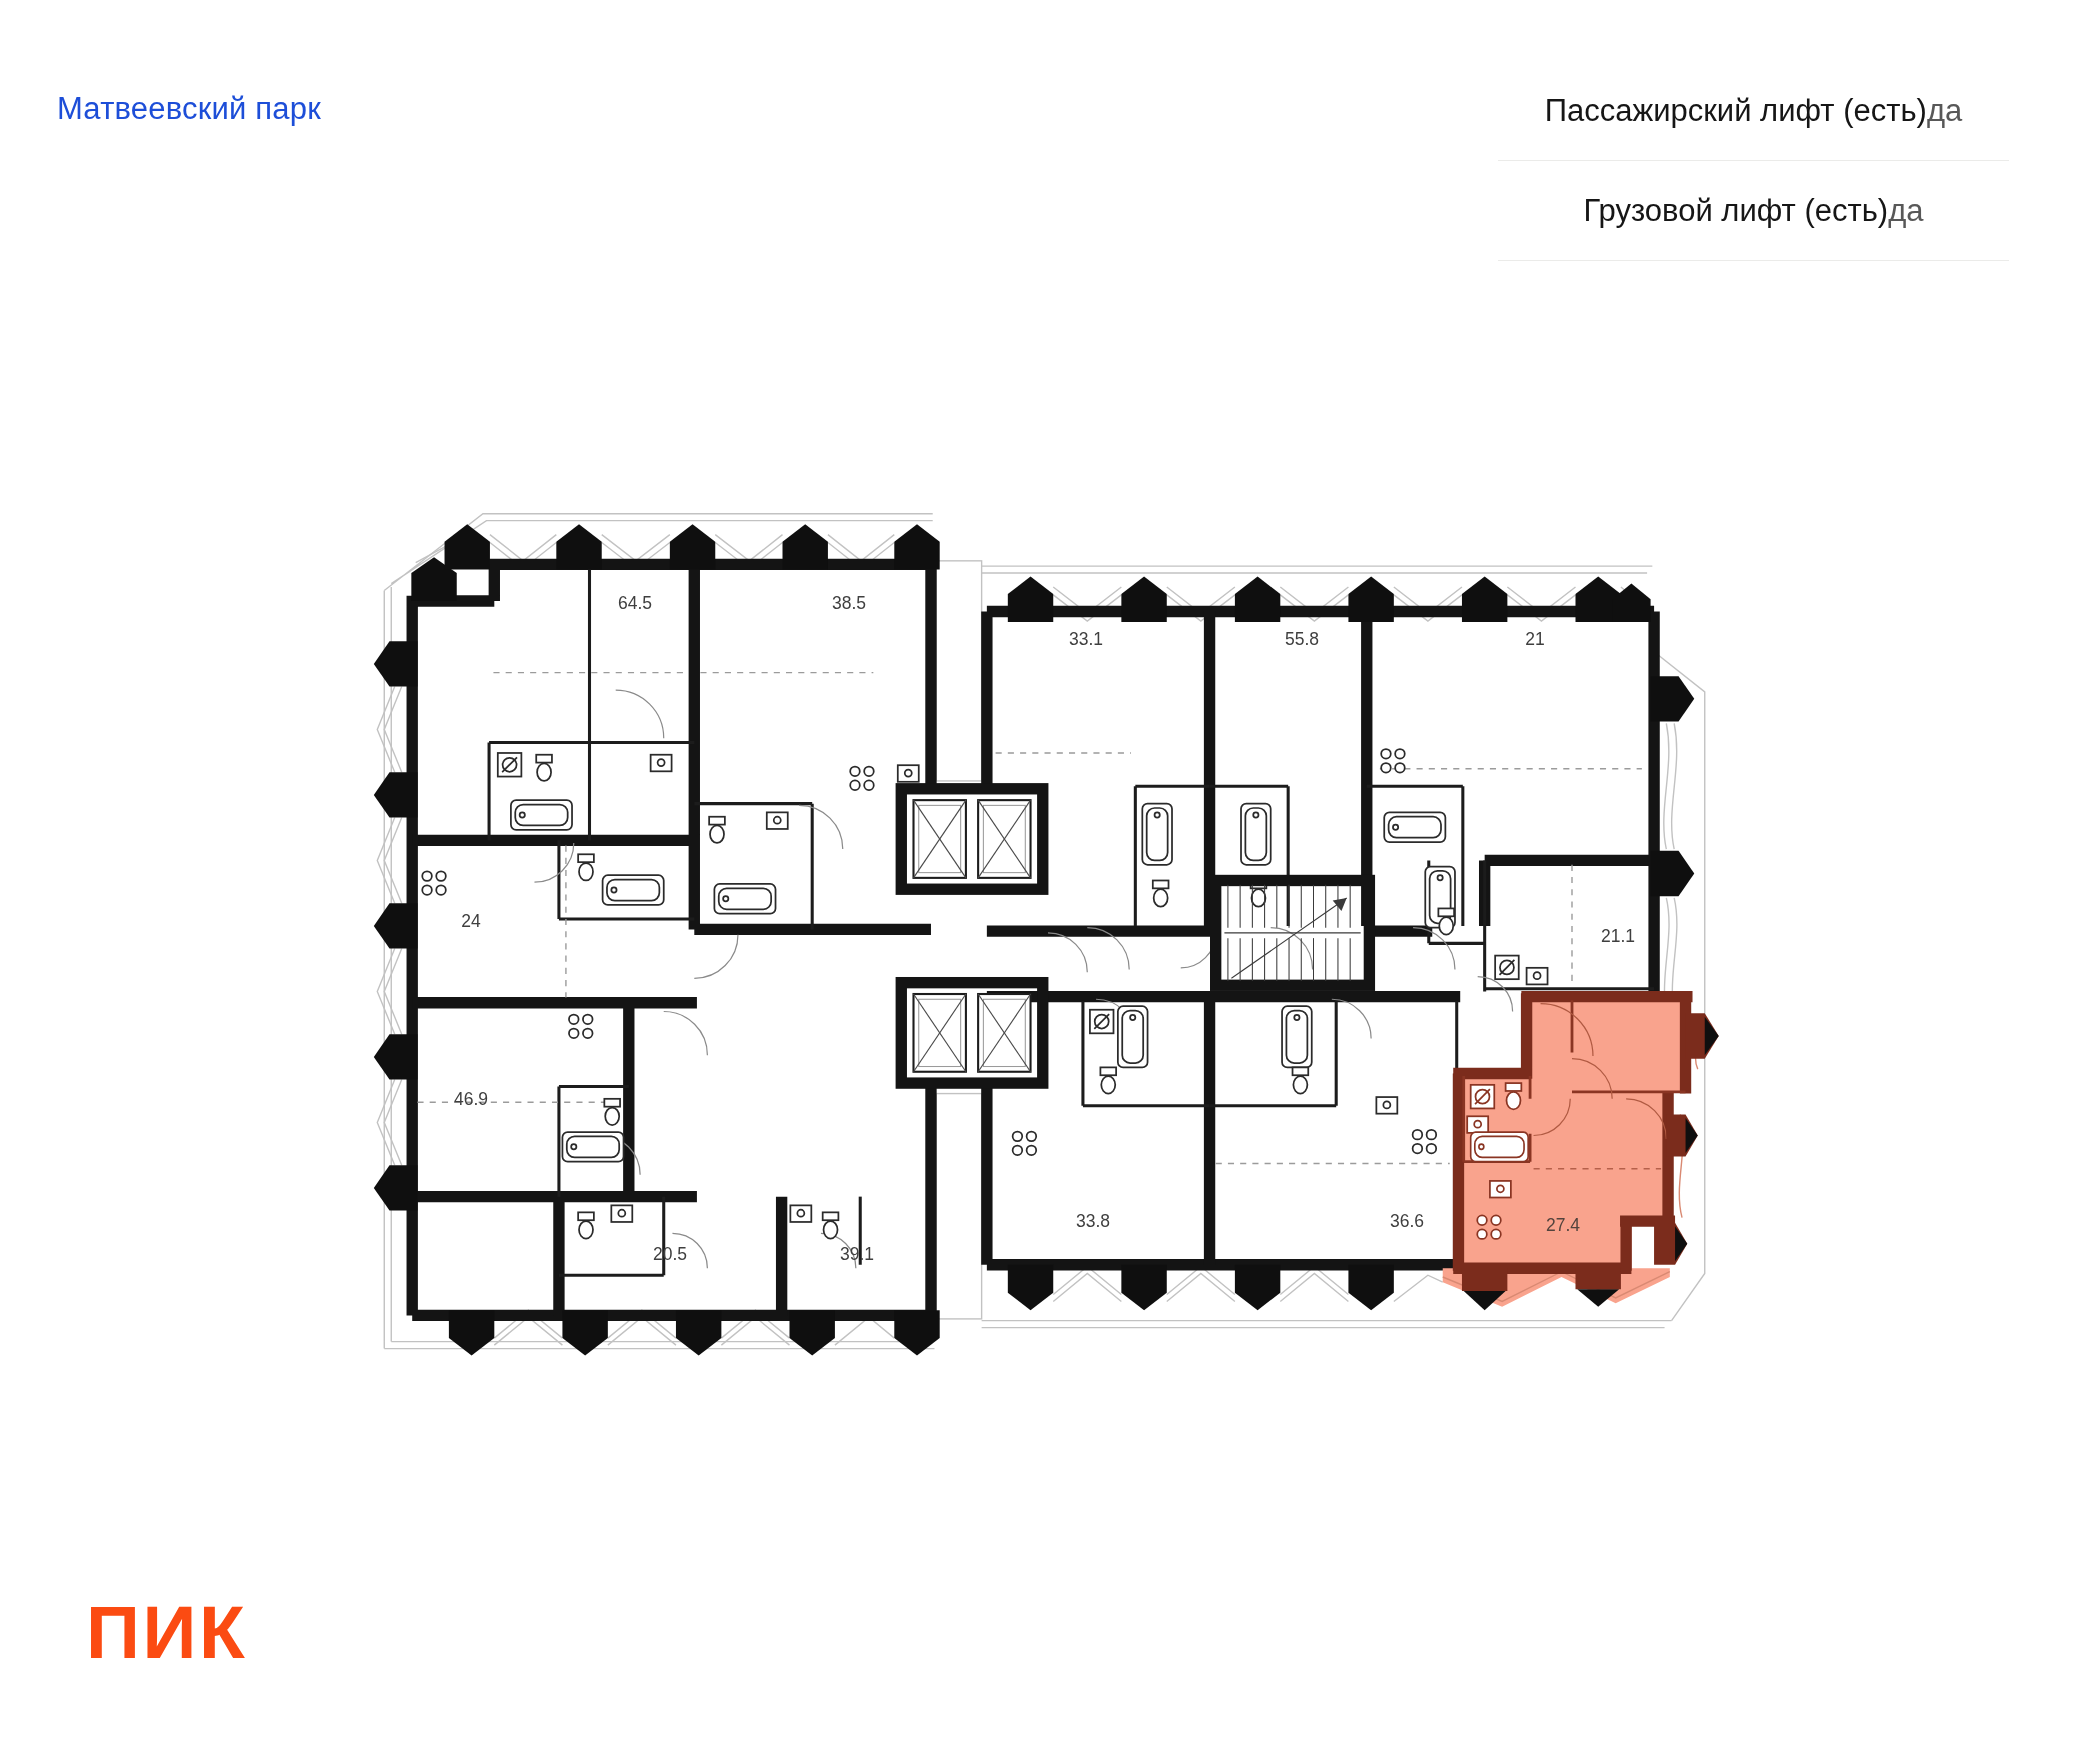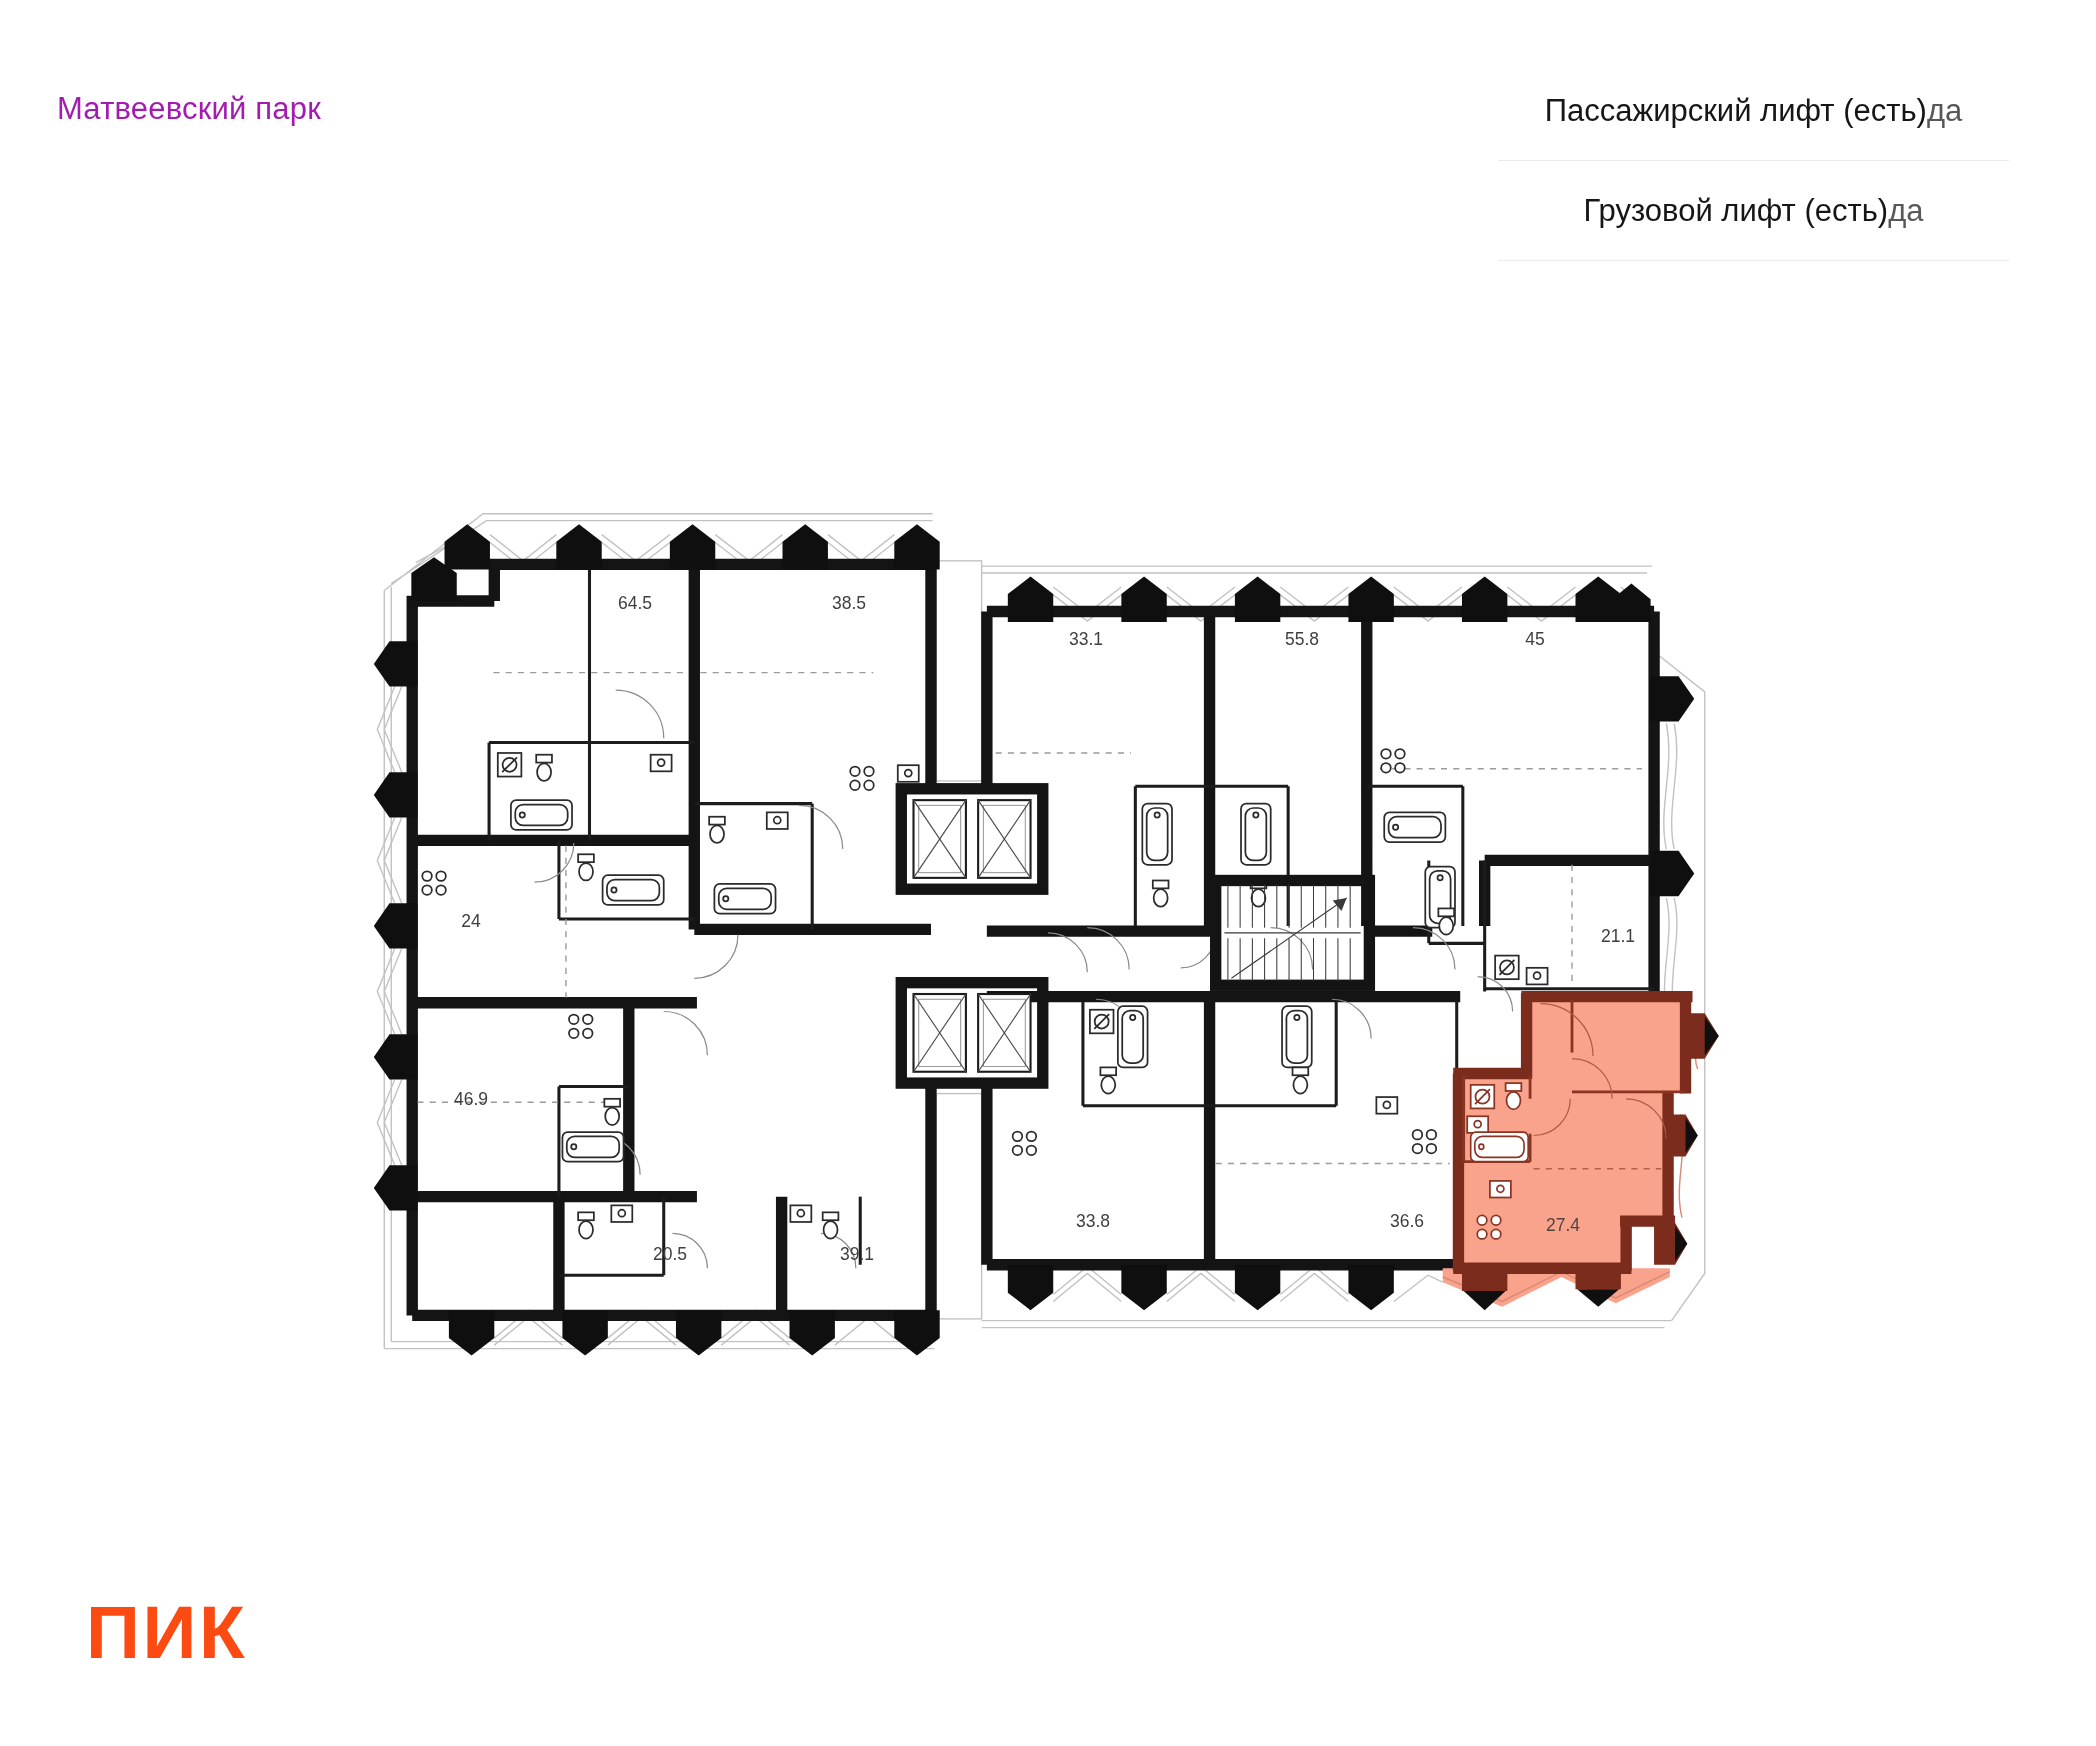--- a/index.html
+++ b/index.html
@@ -1,19 +1,19 @@
 <!DOCTYPE html>
 <html style="font-size:14px"><head>
 <meta charset="utf-8">
 <style>
   html,body{margin:0;padding:0;background:#ffffff;}
   .stage{position:relative;width:2096px;height:1747px;background:#ffffff;overflow:hidden;
          font-family:"Liberation Sans", sans-serif;}
   
-  .hdr-name{position:absolute;left:57px;top:91px;font-size:31px;color:#a21caf;letter-spacing:0.2px;}
+  .hdr-name{position:absolute;left:57px;top:91px;font-size:31px;color:#1d4ed8;letter-spacing:0.2px;}
   .hdr-title{position:absolute;left:55px;top:154px;font-size:48px;font-weight:700;color:#121212;}
   .hdr-sub{position:absolute;left:57px;top:217px;font-size:46px;font-weight:400;color:#b2b2b2;}
   
   .lift-panel{position:absolute;left:1498px;top:61px;width:511px;}
   .lift-row{display:flex;justify-content:center;align-items:center;height:99px;
             border-bottom:1.7px solid #ebebe9;}
   .lift-label{font-size:31px;font-weight:500;color:#161616;}
   .lift-value{font-size:31px;color:#585858;}
   
   .apt-label{position:absolute;transform:translate(-50%,-50%);font-size:17.5px;color:#3f3f3f;}
@@ -344,21 +344,21 @@
         <polygon points="1676,1478 1724,1478 1700,1500"></polygon>
         <polygon points="1806,1476 1854,1476 1830,1496"></polygon>
       </g>
     </g>
   </svg>
 
   <div class="apt-label" style="left:635px;top:603px">64.5</div>
   <div class="apt-label" style="left:849px;top:603px">38.5</div>
   <div class="apt-label" style="left:1086px;top:639px">33.1</div>
   <div class="apt-label" style="left:1302px;top:639px">55.8</div>
-  <div class="apt-label" style="left:1535px;top:639px">45</div>
+  <div class="apt-label" style="left:1535px;top:639px">21</div>
   <div class="apt-label" style="left:471px;top:921px">24</div>
   <div class="apt-label" style="left:1618px;top:936px">21.1</div>
   <div class="apt-label" style="left:471px;top:1099px">46.9</div>
   <div class="apt-label" style="left:670px;top:1254px">20.5</div>
   <div class="apt-label" style="left:857px;top:1254px">39.1</div>
   <div class="apt-label" style="left:1093px;top:1221px">33.8</div>
   <div class="apt-label" style="left:1407px;top:1221px">36.6</div>
   <div class="apt-label hl" style="left:1563px;top:1225px">27.4</div>
 
   <div class="logo">ПИК</div>

